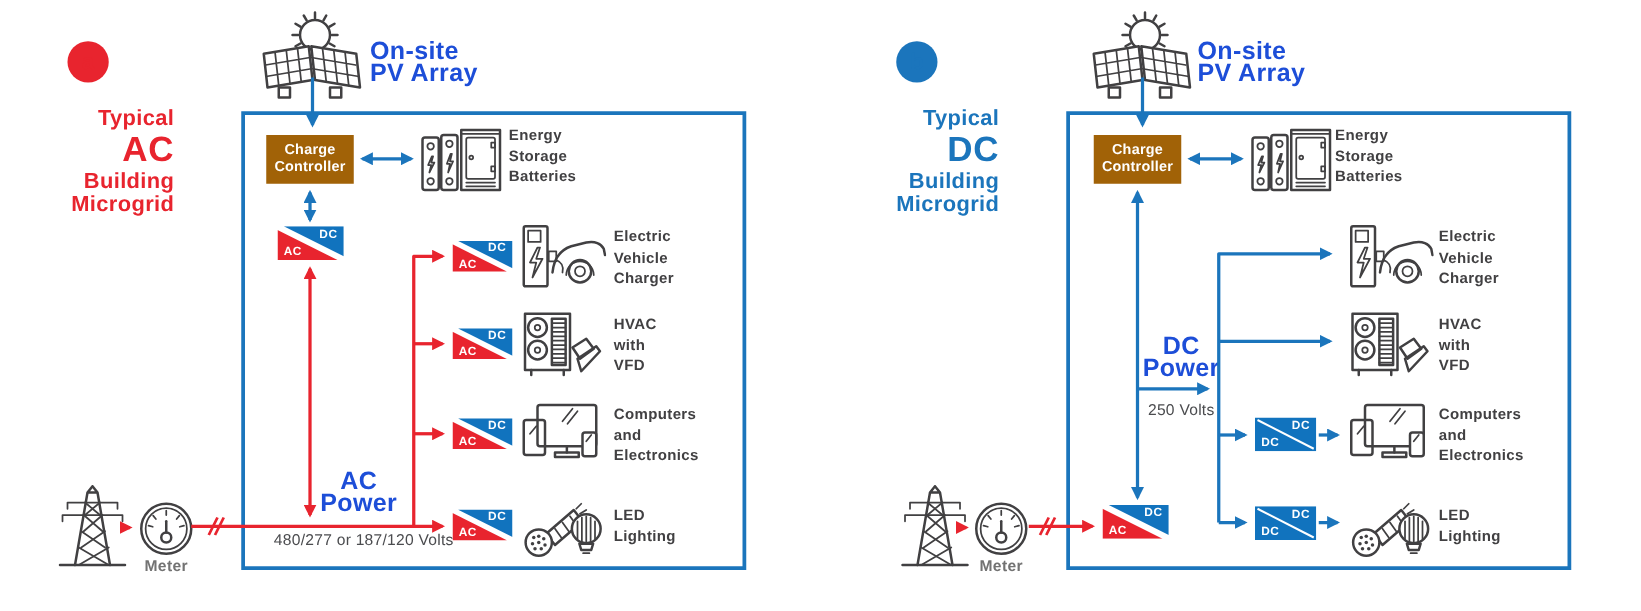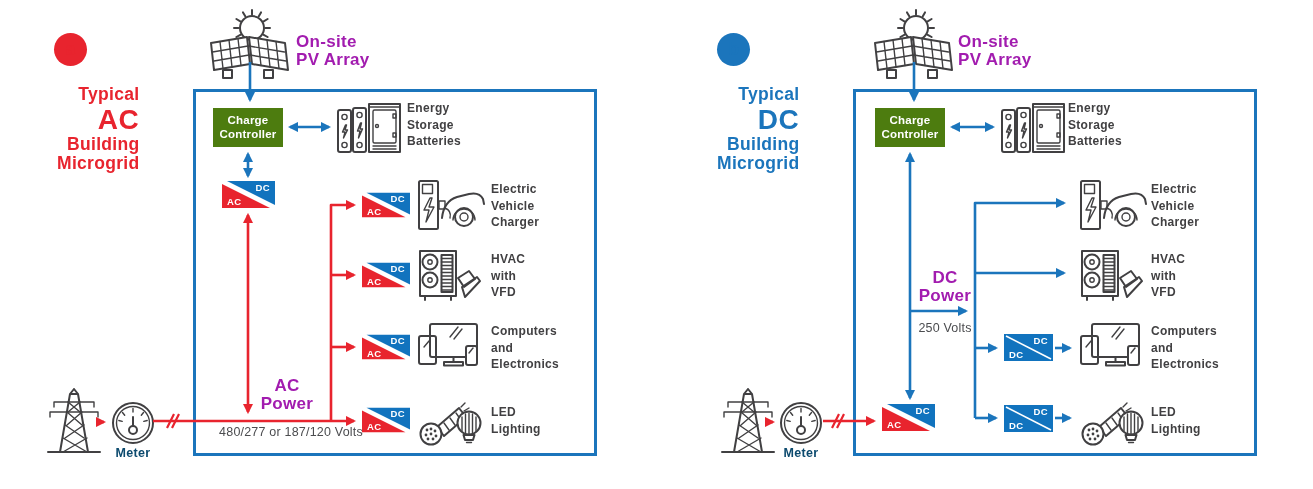--- a/index.html
+++ b/index.html
@@ -9,27 +9,27 @@
   .panel{position:absolute;top:0;height:489px;}
   #panelA{left:0;width:658px;}
   #panelB{left:662px;width:651px;}
   .badge{width:33px;height:33px;border-radius:50%;color:#fff;font-weight:bold;font-size:18px;
          display:flex;align-items:center;justify-content:center;}
   .badge.red{background:#E8242E;} .badge.blue{background:#1B75BC;}
   .heading{font-weight:bold;font-size:17.5px;line-height:19.5px;letter-spacing:.3px;text-align:right;}
   .heading .big{font-size:28px;line-height:30px;letter-spacing:.6px;}
   .red{color:#E8242E;} .blue{color:#1B75BC;}
   .mbox{border:3px solid #1B75BC;background:transparent;}
-  .cc{background:#4d7c0f;color:#fff;font-size:11.5px;font-weight:bold;line-height:13.5px;
+  .cc{background:#a16207;color:#fff;font-size:11.5px;font-weight:bold;line-height:13.5px;
       text-align:center;display:flex;flex-direction:column;justify-content:center;letter-spacing:.2px;}
   .lbl{color:#414042;font-weight:bold;font-size:12px;line-height:16.5px;letter-spacing:.3px;}
-  .lbl2{color:#a21caf;font-weight:bold;font-size:17px;line-height:17.8px;letter-spacing:.3px;}
+  .lbl2{color:#1d4ed8;font-weight:bold;font-size:20px;line-height:17.8px;letter-spacing:.3px;}
   .ctr{text-align:center;}
   .small{color:#4B4C4F;font-size:12.5px;line-height:14px;letter-spacing:.2px;}
-  .metlbl{color:#0c4a6e;font-size:12.5px;font-weight:bold;text-align:center;letter-spacing:.3px;}
+  .metlbl{color:#737373;font-size:12.5px;font-weight:bold;text-align:center;letter-spacing:.3px;}
   .conv{position:absolute;}
   .conv svg{position:absolute;left:0;top:0;}
   .conv .t{position:absolute;color:#fff;font-size:9.5px;font-weight:bold;letter-spacing:.4px;}
   .t.tr{top:1px;right:5px;} .t.bl{bottom:1px;left:5px;}
   .icon path,.icon rect,.icon circle,.icon polygon,.icon line,.icon ellipse
       {stroke:#414042;fill:none;stroke-width:2;stroke-linecap:round;stroke-linejoin:round;}
   .icon .fw{fill:#fff;} .icon .dot{fill:#414042;stroke:none;} .icon .thin{stroke-width:1.4;}
   .wires{position:absolute;left:0;top:0;pointer-events:none;}
 </style>
 </head>

